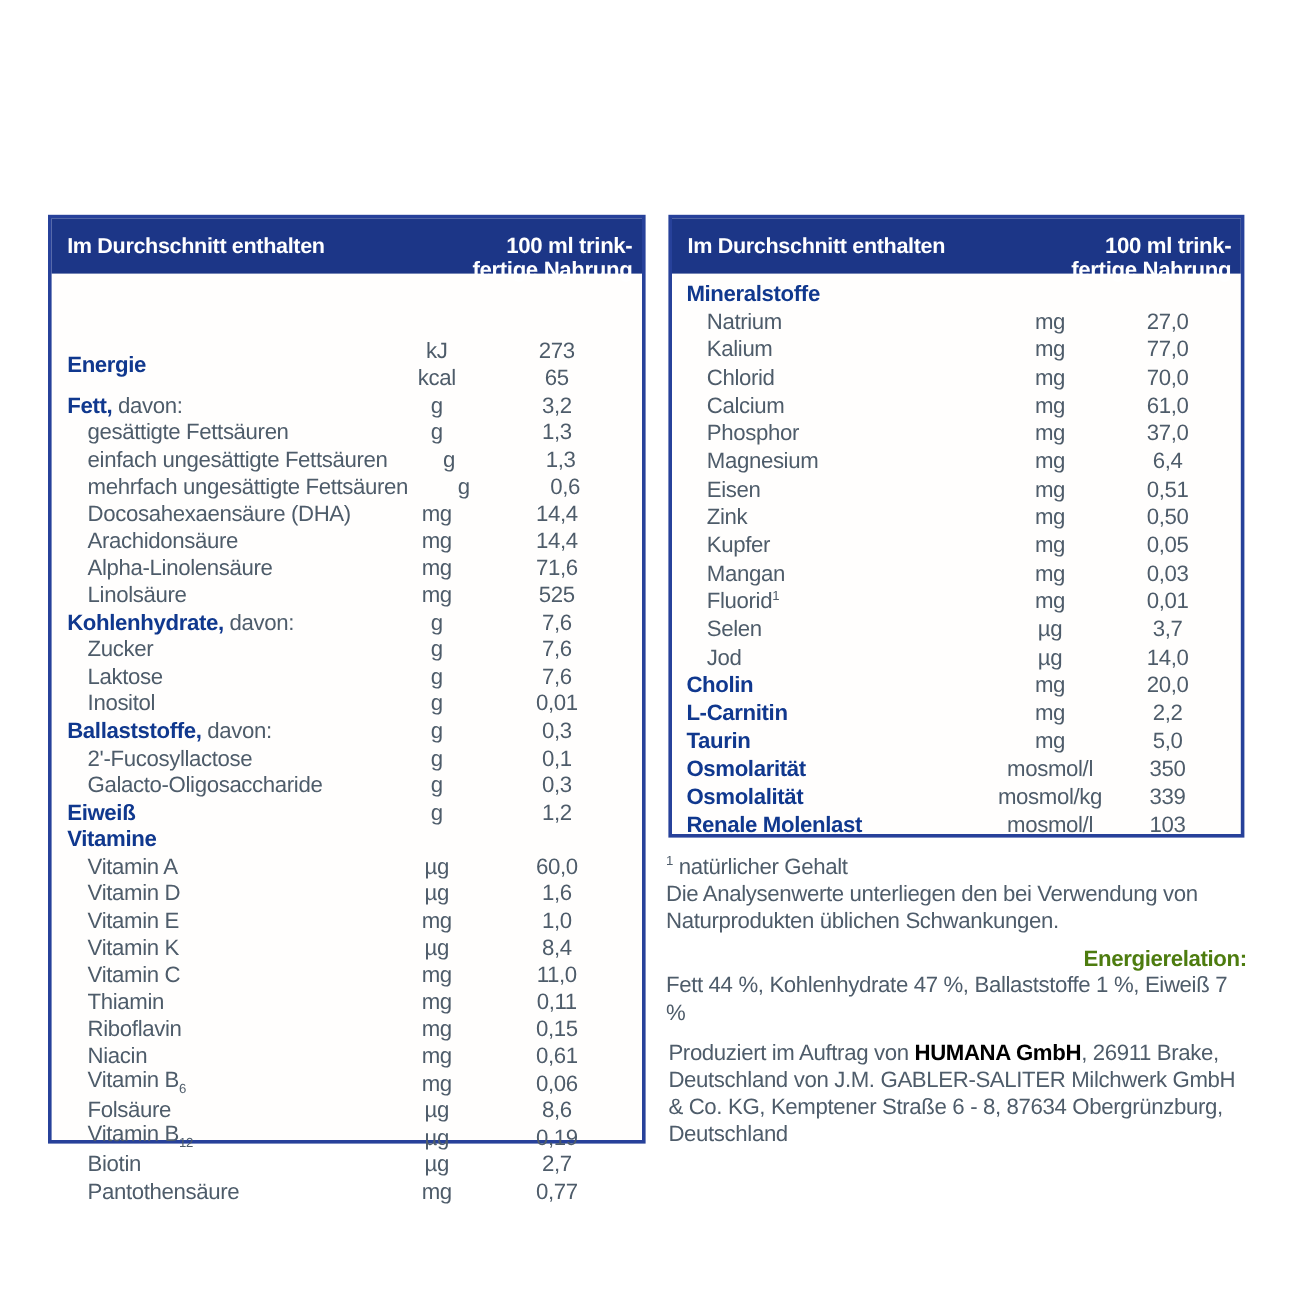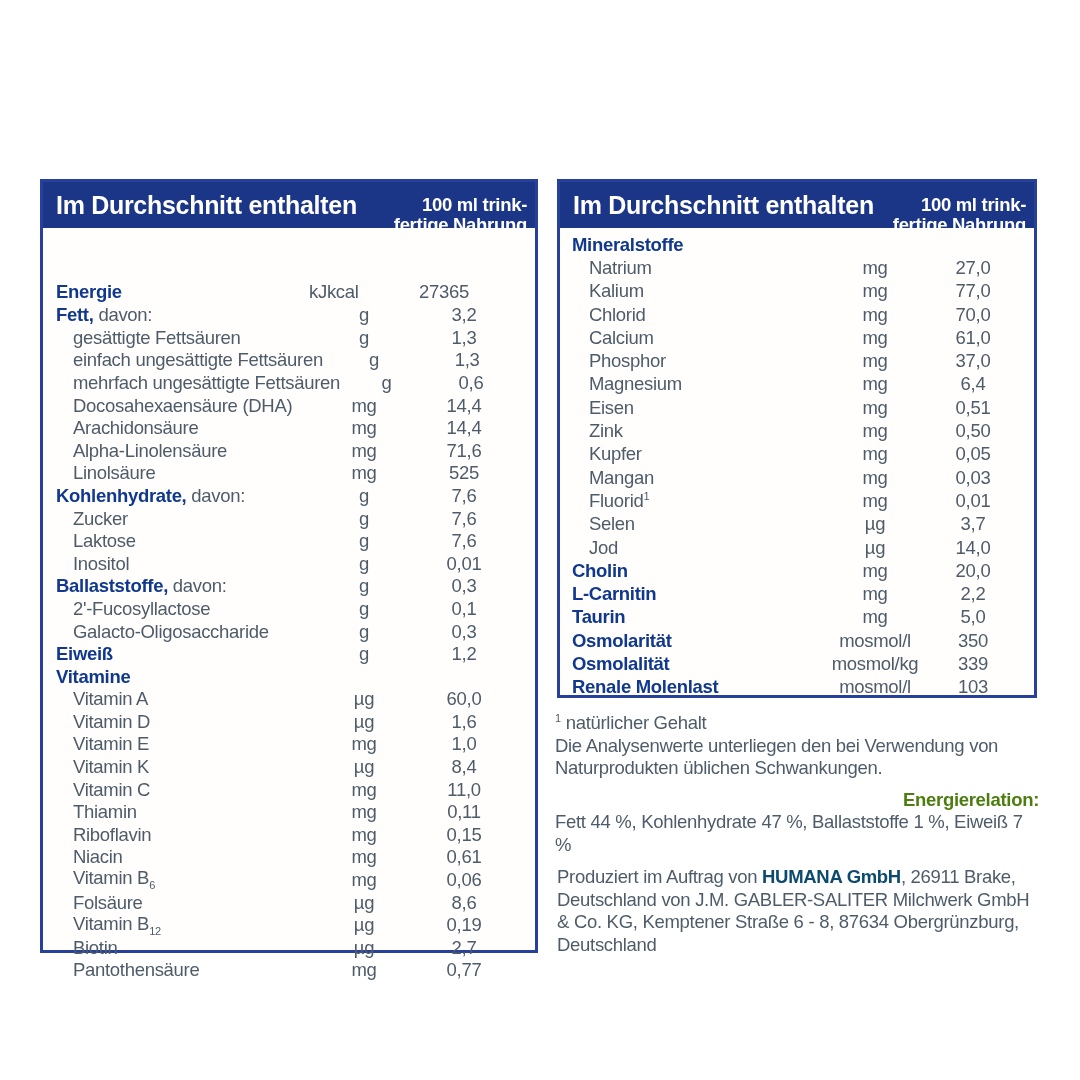--- a/index.html
+++ b/index.html
@@ -15,50 +15,50 @@
     background:#fffefd;
     box-sizing:border-box;
   }
   #left-table{left:40px;top:179px;width:498px;height:774px;}
   #right-table{left:557px;top:179px;width:480px;height:519px;}
   .thead{
     background:#1c3687;color:#ffffff;
     display:flex;justify-content:space-between;align-items:center;
     height:46px;padding:0 8px 0 13px;box-sizing:border-box;
   }
-  .thead .h-left{font-weight:bold;font-size:25px;letter-spacing:-0.3px;}
+  .thead .h-left{font-weight:bold;font-size:18px;letter-spacing:-0.3px;}
   .thead .h-right{font-weight:bold;font-size:18.5px;line-height:20px;text-align:right;letter-spacing:-0.3px;margin-top:20px;}
   .tbody{padding-top:5px;}
   .row{display:flex;align-items:center;letter-spacing:-0.3px;}
   #left-table .row{height:22.6px;font-size:18.5px;padding:0 26px 0 13px;align-items:flex-end;}
   #right-table .row{height:23.3px;font-size:18.5px;padding:0 15px 0 12px;}
   .lbl{flex:1;white-space:nowrap;overflow:visible;}
   .ind .lbl{padding-left:17px;}
   .b{font-weight:bold;color:#10388e;}
   .unit{text-align:center;white-space:nowrap;}
   #left-table .unit{width:110px;}
   #right-table .unit{width:104px;}
   .val{text-align:center;white-space:nowrap;}
   #left-table .val{width:90px;}
   #right-table .val{width:92px;}
-  .multi-col{display:flex;flex-direction:row;}
+  .multi-col{display:flex;flex-direction:column;}
   .multi-col div{height:22.6px;line-height:22.6px;text-align:center;}
   .row-multi{display:flex;align-items:center;font-size:18.5px;letter-spacing:-0.3px;padding:0 26px 0 13px;margin-top:48px;}
   sub.s{font-size:11px;}
   sup.s{font-size:11px;}
   #notes{
     position:absolute;left:555px;top:707px;width:484px;
     font-size:18.5px;line-height:22.5px;letter-spacing:-0.3px;
   }
   #notes .enrel{font-weight:bold;color:#4d7c0f;margin-top:9px;text-align:right;}
   #producer{
     position:absolute;left:557px;top:866px;width:484px;
     font-size:18.5px;line-height:22.5px;letter-spacing:-0.3px;
   }
-  #producer .bseg{font-weight:bold;color:#0c4a6e;}
+  #producer .bseg{font-weight:bold;color:#000000;}
 </style>
 </head>
 <body>
 
 <div class="ntable" id="left-table">
   <div class="thead">
     <div class="h-left">Im Durchschnitt enthalten</div>
     <div class="h-right">
       <div>100 ml trink-</div>
       <div>fertige Nahrung</div>

